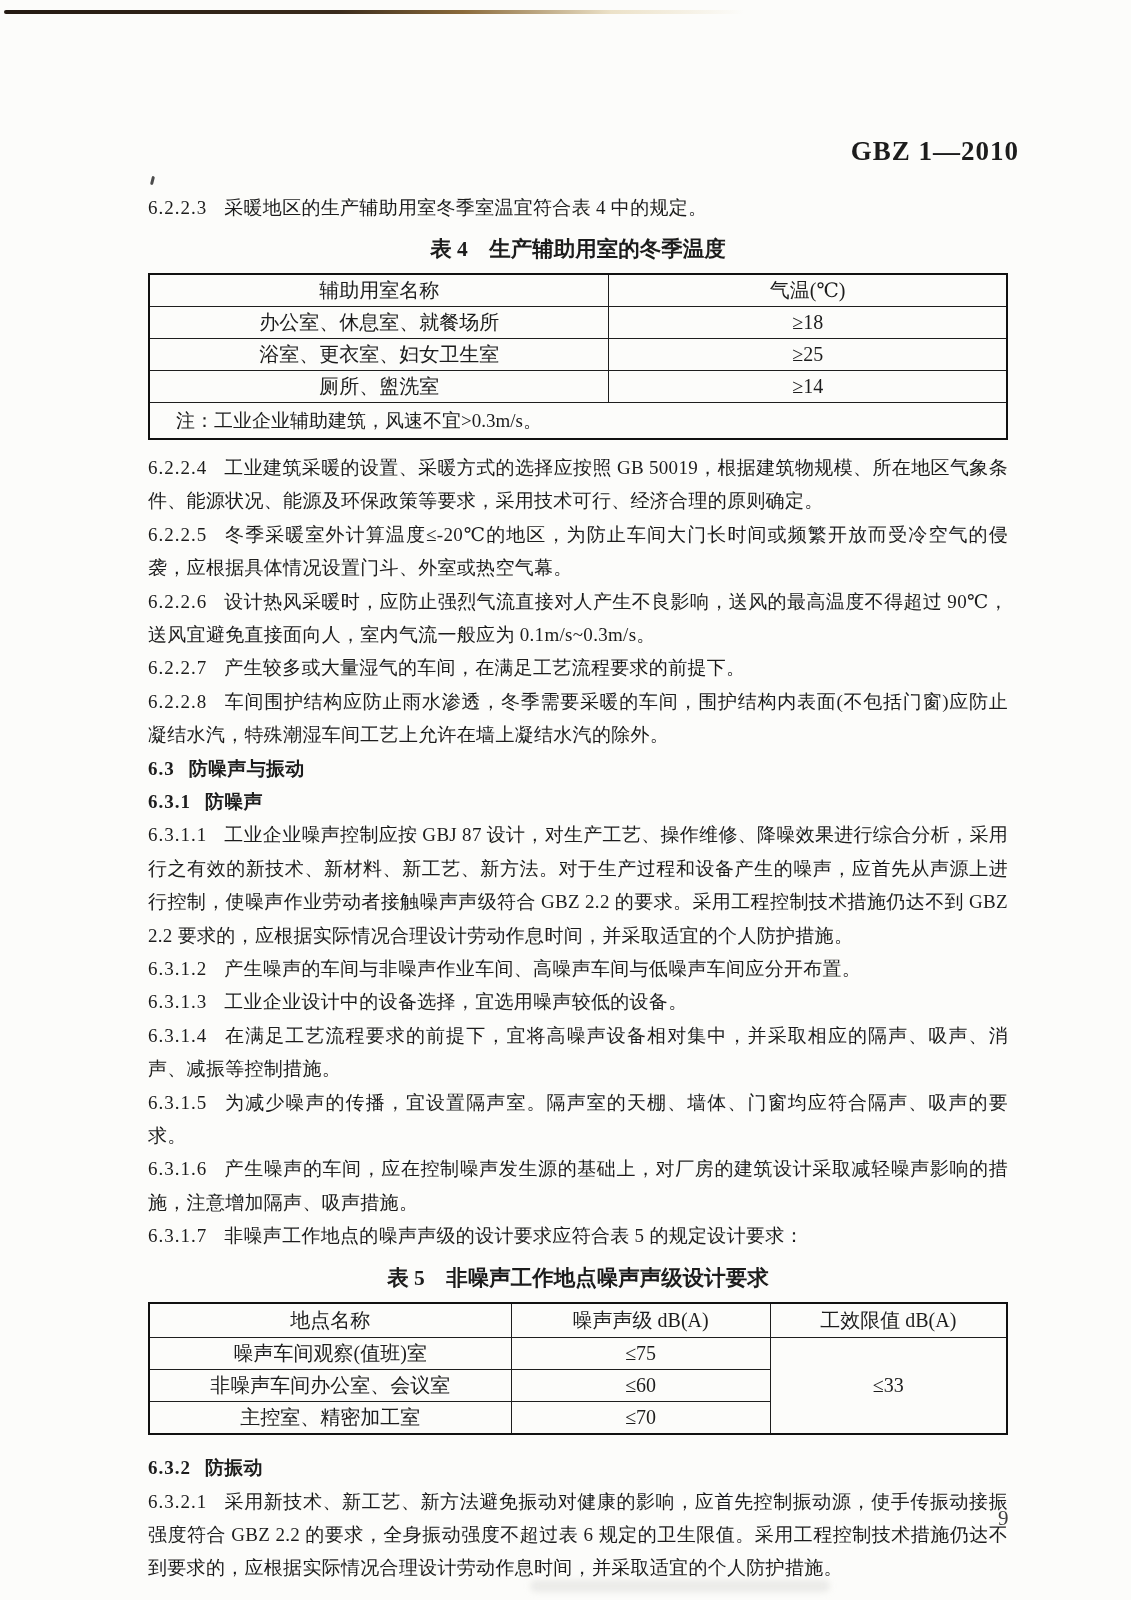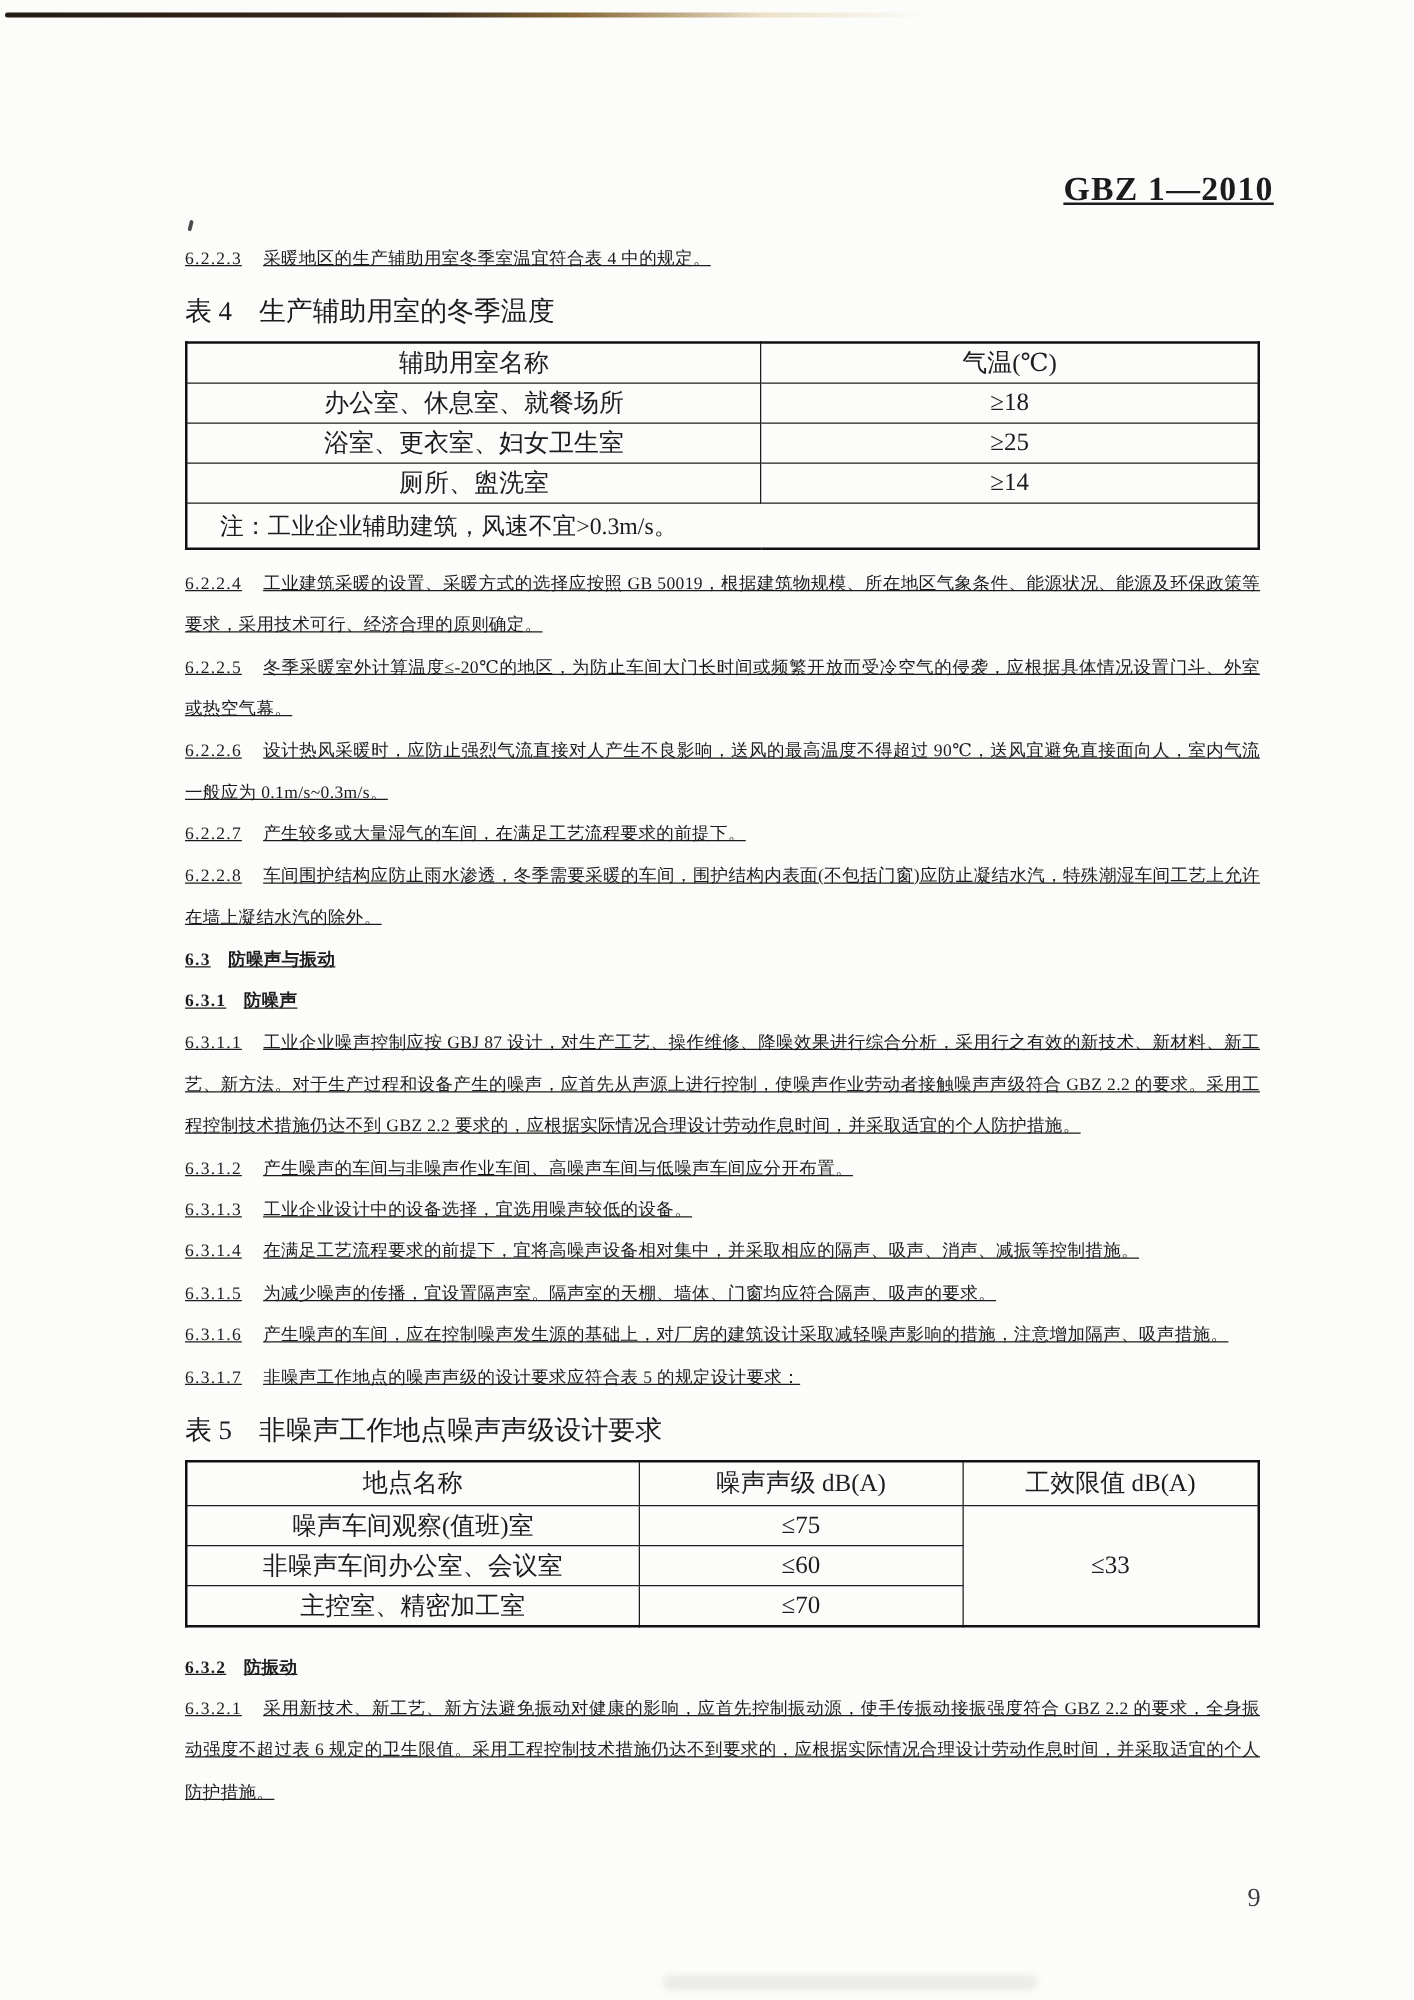--- a/index.html
+++ b/index.html
@@ -19,35 +19,34 @@
   .speck {
     position:absolute; left:151px; top:176px; width:3px; height:9px;
     background:#4c4c4c; border-radius:2px; transform:rotate(14deg);
   }
   .bottom-smudge {
     position:absolute; left:530px; top:1580px; width:300px; height:12px;
     background:rgba(190,190,186,0.28); filter:blur(3px); border-radius:6px;
   }
   .doc-code {
     position:absolute; top:136px; right:112px;
-    font-weight:bold; font-size:27px; letter-spacing:1px;text-decoration:underline;
+    font-weight:bold; font-size:27px; letter-spacing:1px;
   }
   .content {
     position:absolute; left:148px; top:191px; width:860px;
   }
   .clause {
-    font-size:14px; line-height:33.4px; text-align:justify;
+    font-size:19px; line-height:33.4px; text-align:justify;
     letter-spacing:0.3px;
-    text-decoration:underline;
   }
   .clause .cnum { margin-right:17px; letter-spacing:1px; white-space:nowrap; }
   .clause.heading { font-weight:bold; }
   .clause.heading .cnum { margin-right:14px;margin-top:48px; }
   .tbl-title {
-    text-align:left; font-weight:normal; font-size:21.5px;
+    text-align:center; font-weight:bold; font-size:21.5px;
     line-height:33px; margin:9px 0 7px;
   }
   table.tbl {
     width:100%; border-collapse:collapse; table-layout:fixed;
     margin-bottom:11px;
   }
   table.tbl th, table.tbl td {
     border:1.5px solid #1e1e1e; text-align:center; vertical-align:middle;
     font-weight:normal; font-size:20px; padding:2px 4px;
   }

